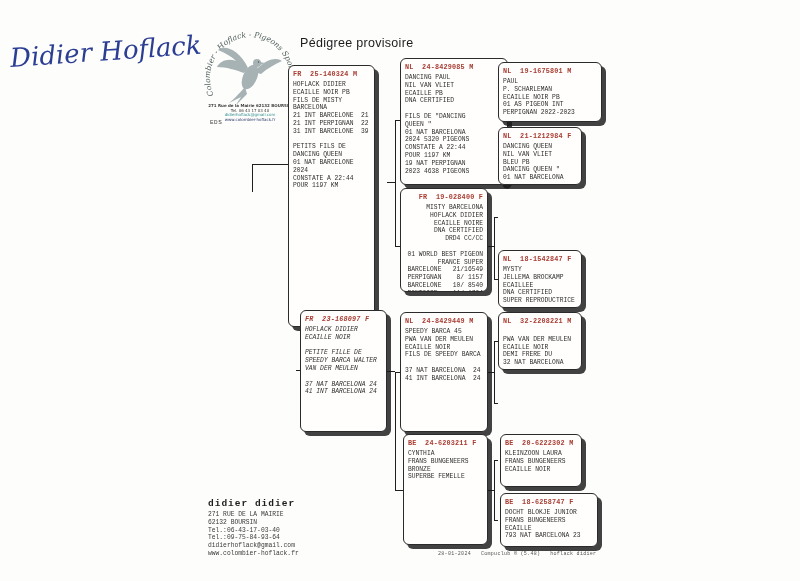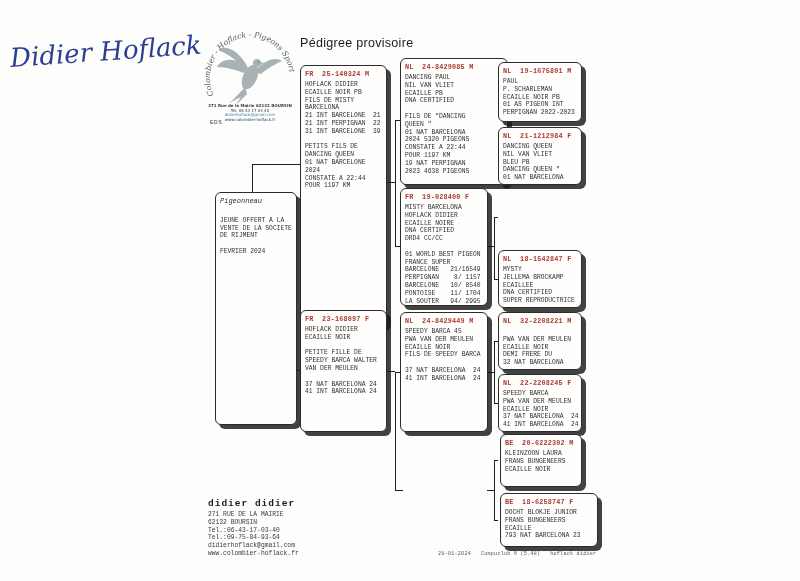--- a/index.html
+++ b/index.html
@@ -97,48 +97,39 @@
   <div class="cl" style="left:488px;top:372px;width:6px;height:1px;"></div>
   <div class="cl" style="left:494px;top:341px;width:1px;height:62px;"></div>
   <div class="cl" style="left:494px;top:341px;width:4px;height:1px;"></div>
   <div class="cl" style="left:494px;top:403px;width:4px;height:1px;"></div>
 
   <div class="cl" style="left:487px;top:490px;width:7px;height:1px;"></div>
   <div class="cl" style="left:494px;top:460px;width:1px;height:60px;"></div>
   <div class="cl" style="left:494px;top:460px;width:4px;height:1px;"></div>
   <div class="cl" style="left:494px;top:520px;width:4px;height:1px;"></div>
 
-  <div class="pbox" style="left:215px;top:192px;width:82px;height:233px;">
-    <div class="pbox-title">Pigeonneau</div>
-    <div class="pbody">
-JEUNE OFFERT A LA
-VENTE DE LA SOCIETE
-DE RIJMENT
-
-FEVRIER 2024</div>
-  </div>
-
-  <div class="pbox" style="left:300px;top:65px;width:87px;height:262px;">
+
+  <div class="pbox" style="left:288px;top:65px;width:87px;height:262px;">
     <div class="ring">FR  25-140324 M</div>
     <div class="pbody">HOFLACK DIDIER
 ECAILLE NOIR PB
 FILS DE MISTY
 BARCELONA
 21 INT BARCELONE  21
 21 INT PERPIGNAN  22
 31 INT BARCELONE  39
 
 PETITS FILS DE
 DANCING QUEEN
 01 NAT BARCELONE
 2024
 CONSTATE A 22:44
 POUR 1197 KM</div>
   </div>
-  <div class="pbox" style="left:300px;top:310px;width:87px;height:122px;">
+  <div class="pbox" style="left:300px;top:310px;width:87px;height:122px;font-style:italic;">
     <div class="ring">FR  23-168097 F</div>
     <div class="pbody">HOFLACK DIDIER
 ECAILLE NOIR
 
 PETITE FILLE DE
 SPEEDY BARCA WALTER
 VAN DER MEULEN
 
 37 NAT BARCELONA 24
 41 INT BARCELONA 24</div>
@@ -153,21 +144,21 @@
 
 FILS DE "DANCING
 QUEEN "
 01 NAT BARCELONA
 2024 5320 PIGEONS
 CONSTATE A 22:44
 POUR 1197 KM
 19 NAT PERPIGNAN
 2023 4638 PIGEONS</div>
   </div>
-  <div class="pbox" style="left:400px;top:188px;width:88px;height:118px;">
+  <div class="pbox" style="left:400px;top:188px;width:88px;height:104px;text-align:right;">
     <div class="ring">FR  19-028400 F</div>
     <div class="pbody">MISTY BARCELONA
 HOFLACK DIDIER
 ECAILLE NOIRE
 DNA CERTIFIED
 DRD4 CC/CC
 
 01 WORLD BEST PIGEON
 FRANCE SUPER
 BARCELONE   21/16549
@@ -179,22 +170,29 @@
   <div class="pbox" style="left:400px;top:312px;width:88px;height:120px;">
     <div class="ring">NL  24-8429449 M</div>
     <div class="pbody">SPEEDY BARCA 45
 PWA VAN DER MEULEN
 ECAILLE NOIR
 FILS DE SPEEDY BARCA
 
 37 NAT BARCELONA  24
 41 INT BARCELONA  24</div>
   </div>
-
-  <div class="pbox" style="left:498px;top:62px;width:84px;height:60px;">
+  <div class="pbox" style="left:403px;top:434px;width:85px;height:111px;">
+    <div class="ring">BE  24-6203211 F</div>
+    <div class="pbody">CYNTHIA
+FRANS BUNGENEERS
+BRONZE
+SUPERBE FEMELLE</div>
+  </div>
+
+  <div class="pbox" style="left:498px;top:62px;width:104px;height:60px;">
     <div class="ring">NL  19-1675801 M</div>
     <div class="pbody">PAUL
 P. SCHARLEMAN
 ECAILLE NOIR PB
 01 AS PIGEON INT
 PERPIGNAN 2022-2023</div>
   </div>
   <div class="pbox" style="left:498px;top:127px;width:84px;height:58px;">
     <div class="ring">NL  21-1212984 F</div>
     <div class="pbody">DANCING QUEEN
@@ -211,28 +209,20 @@
 DNA CERTIFIED
 SUPER REPRODUCTRICE</div>
   </div>
   <div class="pbox" style="left:498px;top:312px;width:84px;height:58px;">
     <div class="ring">NL  32-2208221 M</div>
     <div class="pbody">
 PWA VAN DER MEULEN
 ECAILLE NOIR
 DEMI FRERE DU
 32 NAT BARCELONA</div>
-  </div>
-  <div class="pbox" style="left:498px;top:374px;width:84px;height:58px;">
-    <div class="ring">NL  22-2208245 F</div>
-    <div class="pbody">SPEEDY BARCA
-PWA VAN DER MEULEN
-ECAILLE NOIR
-37 NAT BARCELONA  24
-41 INT BARCELONA  24</div>
   </div>
   <div class="pbox" style="left:500px;top:434px;width:82px;height:53px;">
     <div class="ring">BE  20-6222302 M</div>
     <div class="pbody">KLEINZOON LAURA
 FRANS BUNGENEERS
 ECAILLE NOIR</div>
   </div>
   <div class="pbox" style="left:500px;top:493px;width:98px;height:54px;">
     <div class="ring">BE  18-6258747 F</div>
     <div class="pbody">DOCHT BLOKJE JUNIOR

